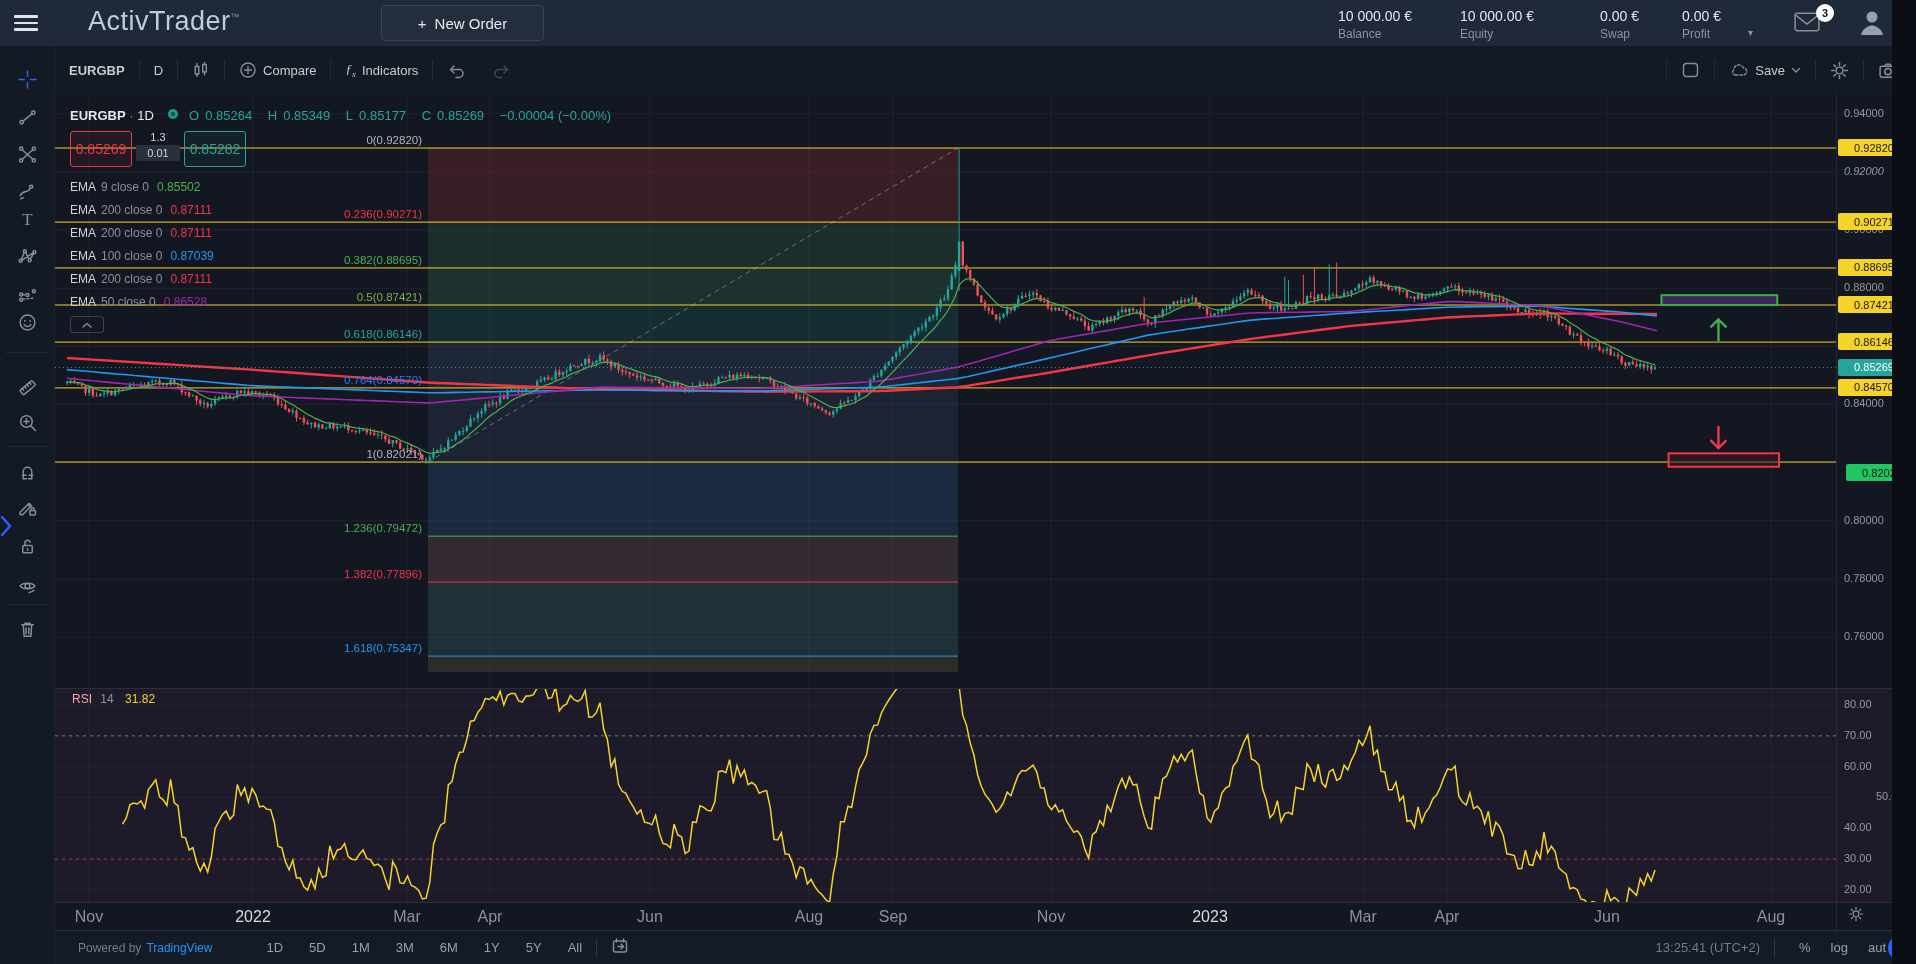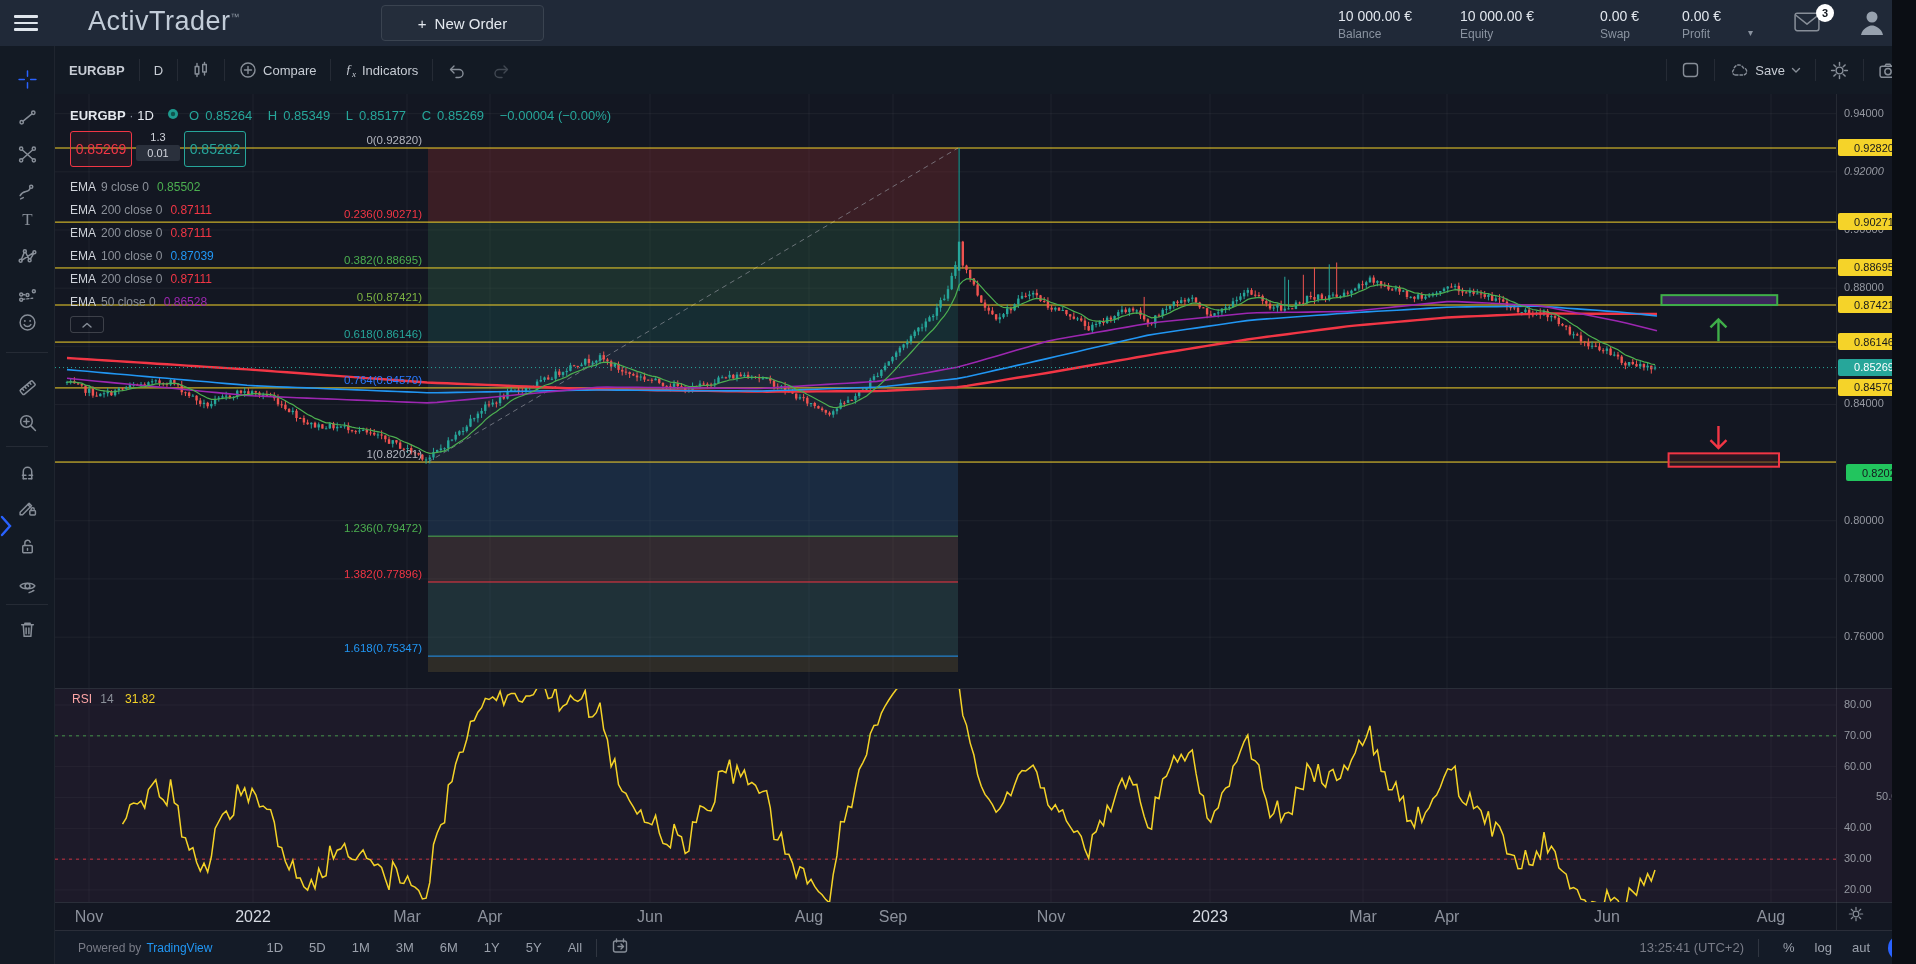--- a/index.html
+++ b/index.html
@@ -1352,18 +1352,18 @@
       <svg width="19" height="18" viewBox="0 0 18 18" class="icon">
           <rect x="2" y="4" width="13" height="11" rx="2"></rect>
           <path d="M5 2v3M12 2v3M6.5 9.5h5M9.5 7l2.5 2.5L9.5 12"></path>
         </svg>
     </span>
     <div class="f-right">
       <span class="clock">13:25:41 (UTC+2)</span>
       <div class="f-sep"></div>
       <span class="f-btn">%</span>
       <span class="f-btn">log</span>
-      <span class="f-btn" style="margin-right:18px">aut</span>
+      <span class="f-btn" style="margin-right:2px">aut</span>
       <div class="go-circle">‹</div>
     </div>
   </div>
 
 </div>
 
 </body></html>

